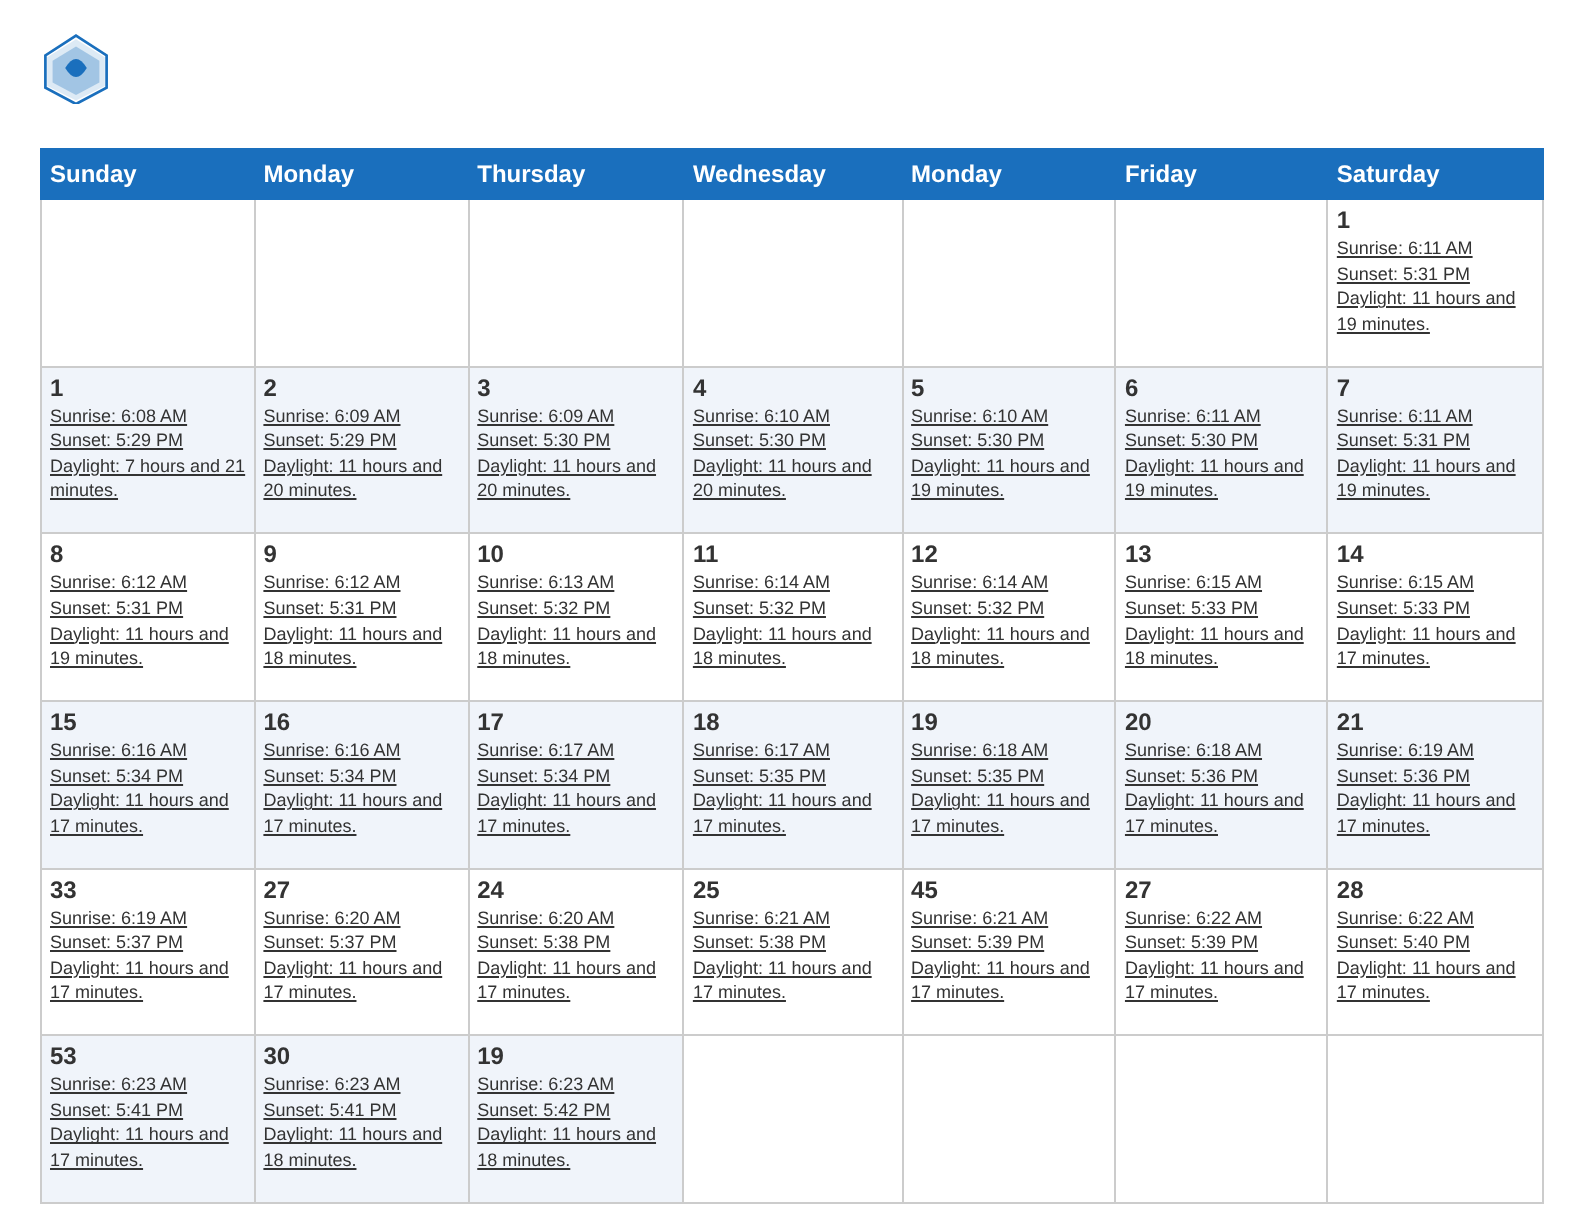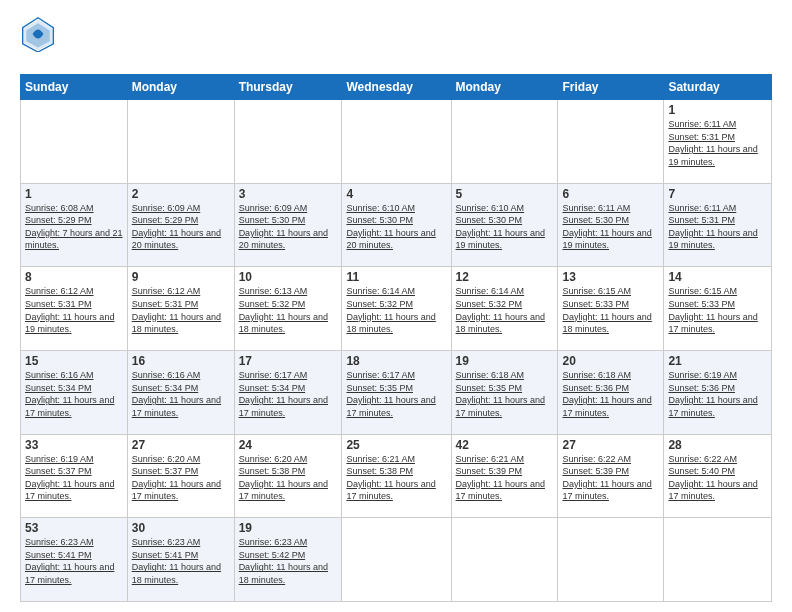--- a/index.html
+++ b/index.html
@@ -345,21 +345,21 @@
       </td>
           <td>
         <span class="day-num">25</span>
         <div class="day-info">
           <span>Sunrise: 6:21 AM</span><br>
           <span>Sunset: 5:38 PM</span><br>
           <span>Daylight: 11 hours and 17 minutes.</span>
         </div>
       </td>
           <td>
-        <span class="day-num">42</span>
+        <span class="day-num">45</span>
         <div class="day-info">
           <span>Sunrise: 6:21 AM</span><br>
           <span>Sunset: 5:39 PM</span><br>
           <span>Daylight: 11 hours and 17 minutes.</span>
         </div>
       </td>
           <td>
         <span class="day-num">27</span>
         <div class="day-info">
           <span>Sunrise: 6:22 AM</span><br>

